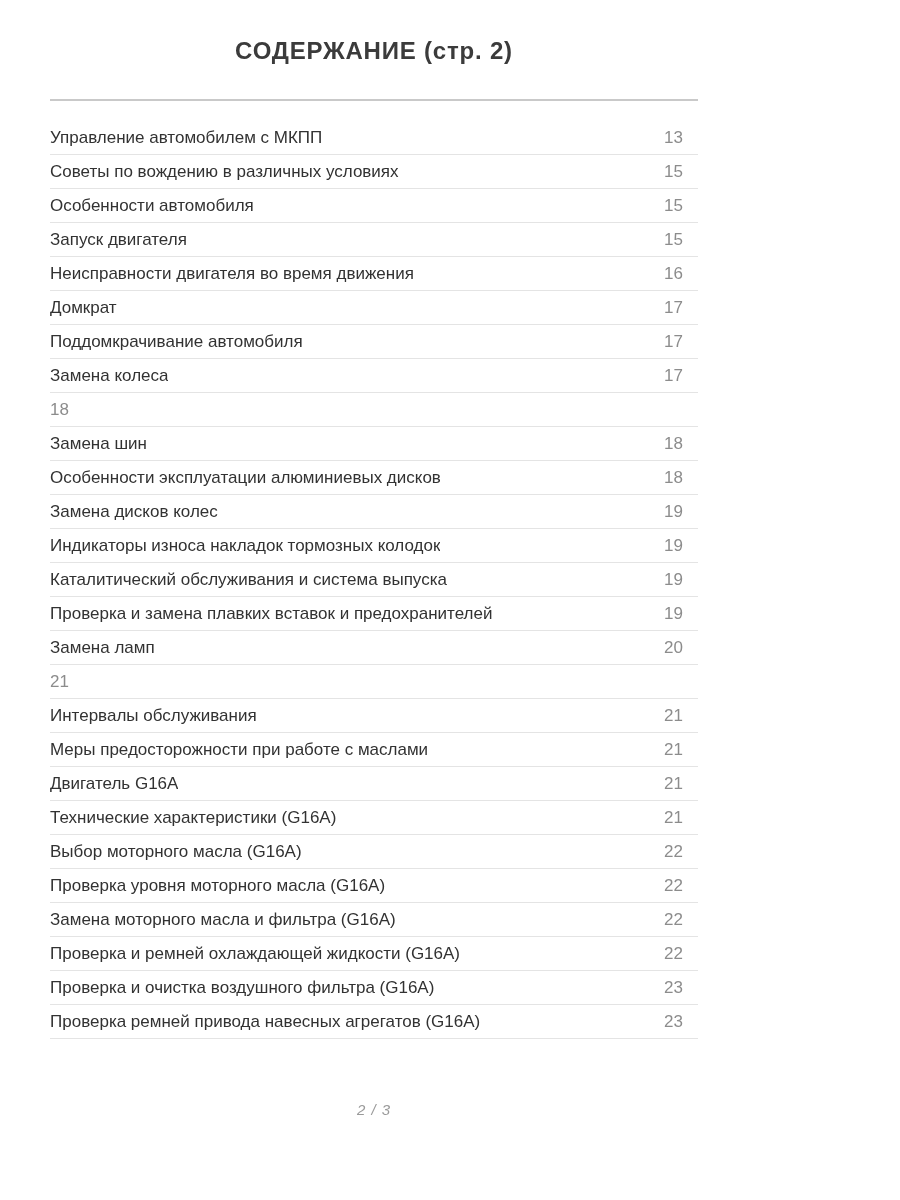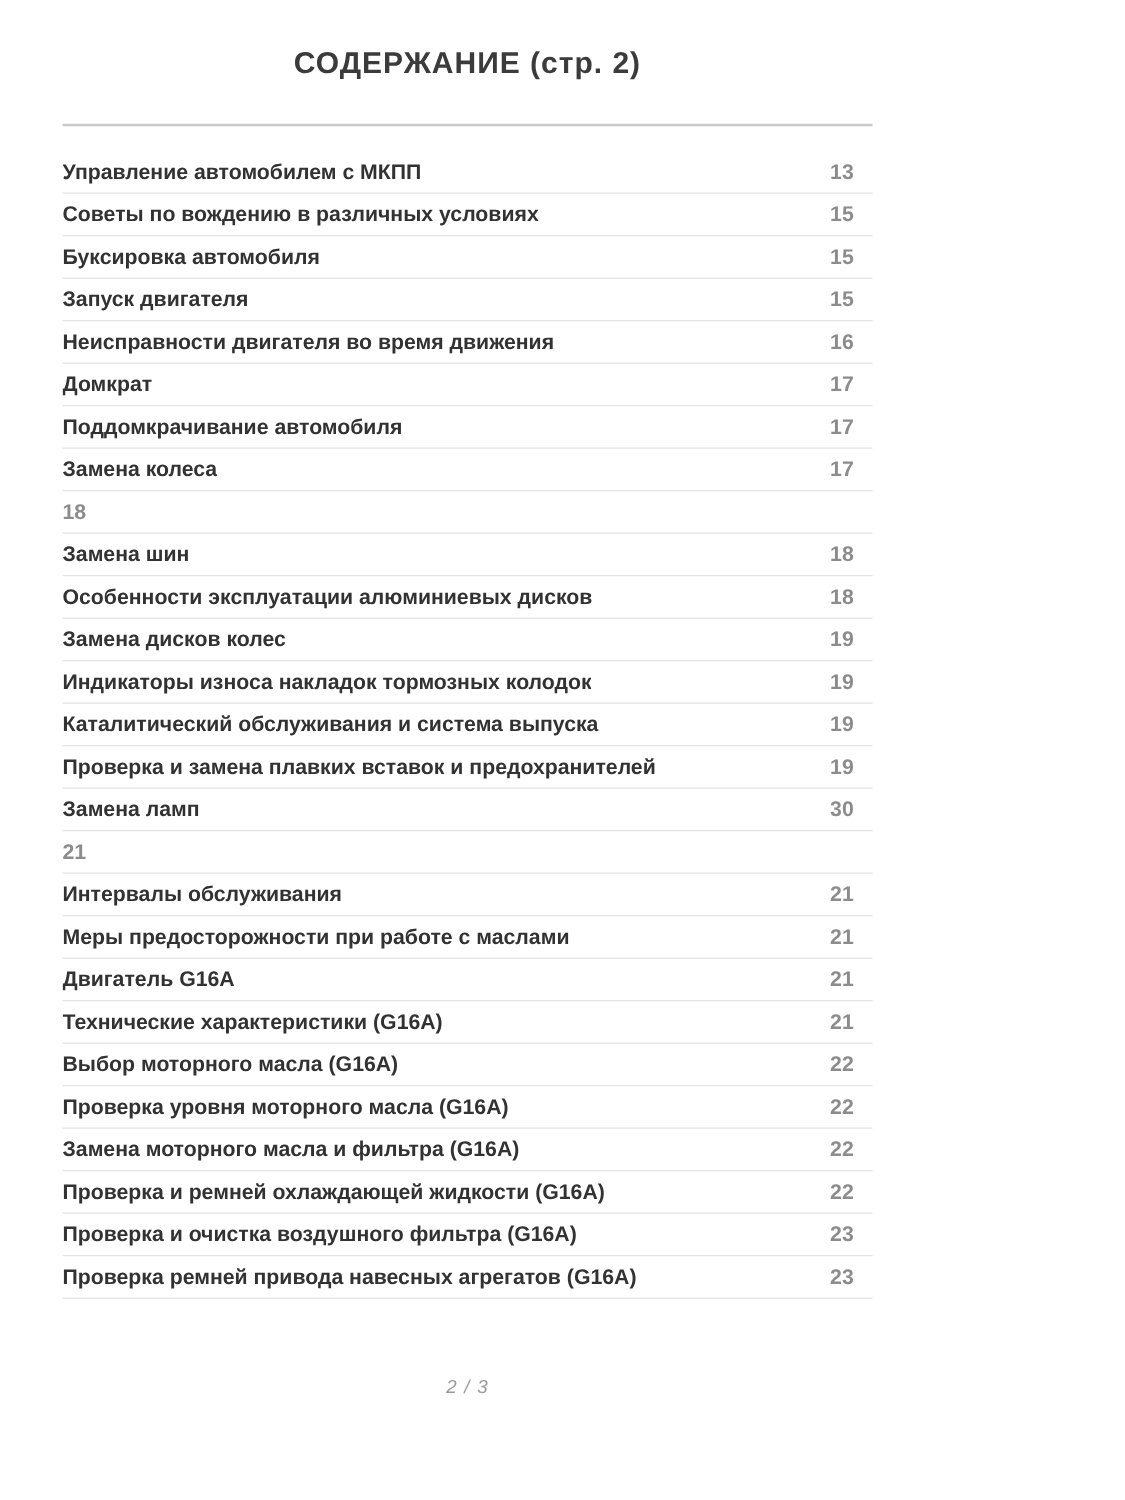--- a/index.html
+++ b/index.html
@@ -41,21 +41,20 @@
     margin-top: 20px;
   }
   .toc-row {
     display: flex;
     justify-content: space-between;
     align-items: center;
     height: 34px;
     border-bottom: 1px solid var(--c-rowline);
     font-size: 17px;
     line-height: 21px;
-    font-weight: bold;
   }
   .toc-label {
     color: var(--c-entry);
     white-space: nowrap;
     overflow: hidden;
   }
   .toc-page {
     color: var(--c-pagenum);
     padding-right: 15px;
     flex-shrink: 0;
@@ -80,21 +79,21 @@
   <div class="toc-list">
       <div class="toc-row">
         <span class="toc-label">Управление автомобилем с МКПП</span>
         <span class="toc-page">13</span>
       </div>
       <div class="toc-row">
         <span class="toc-label">Советы по вождению в различных условиях</span>
         <span class="toc-page">15</span>
       </div>
       <div class="toc-row">
-        <span class="toc-label">Буксировка автомобиля</span>
+        <span class="toc-label">Особенности автомобиля</span>
         <span class="toc-page">15</span>
       </div>
       <div class="toc-row">
         <span class="toc-label">Запуск двигателя</span>
         <span class="toc-page">15</span>
       </div>
       <div class="toc-row">
         <span class="toc-label">Неисправности двигателя во время движения</span>
         <span class="toc-page">16</span>
       </div>
@@ -132,21 +131,21 @@
       <div class="toc-row">
         <span class="toc-label">Каталитический обслуживания и система выпуска</span>
         <span class="toc-page">19</span>
       </div>
       <div class="toc-row">
         <span class="toc-label">Проверка и замена плавких вставок и предохранителей</span>
         <span class="toc-page">19</span>
       </div>
       <div class="toc-row">
         <span class="toc-label">Замена ламп</span>
-        <span class="toc-page">30</span>
+        <span class="toc-page">20</span>
       </div>
       <div class="toc-row">
         <span class="toc-page">21</span>
       </div>
       <div class="toc-row">
         <span class="toc-label">Интервалы обслуживания</span>
         <span class="toc-page">21</span>
       </div>
       <div class="toc-row">
         <span class="toc-label">Меры предосторожности при работе с маслами</span>

